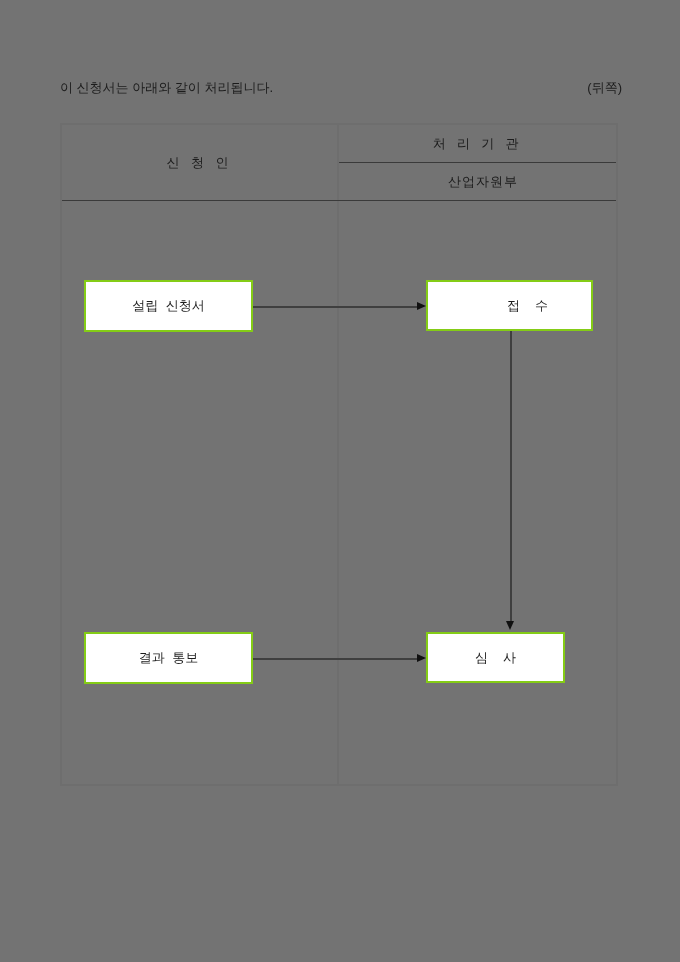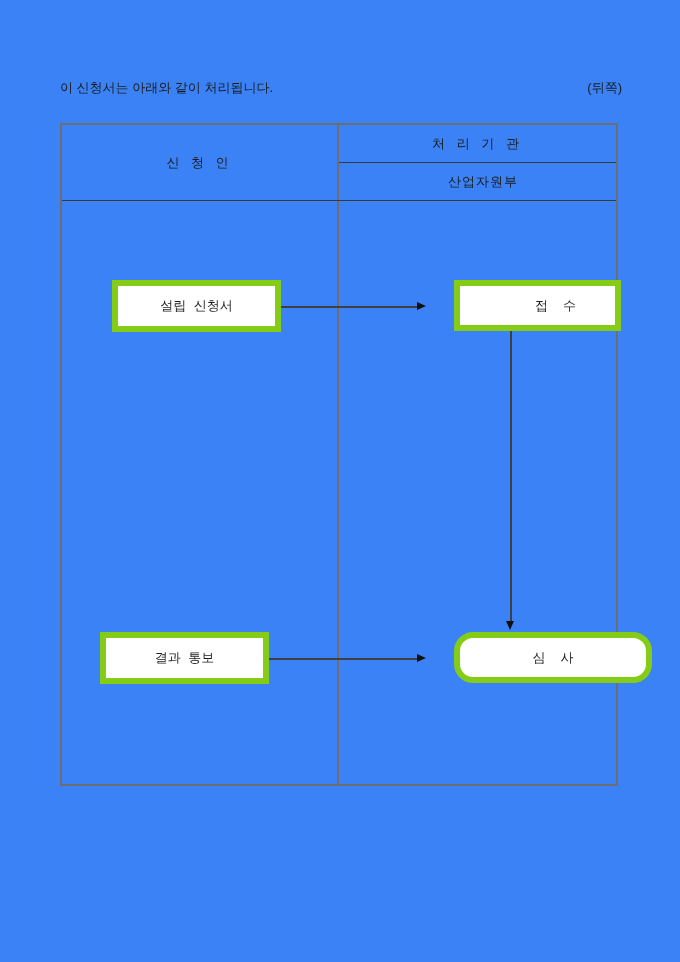--- a/index.html
+++ b/index.html
@@ -4,21 +4,21 @@
 <style>
   html, body {
     margin: 0;
     padding: 0;
     background: #ffffff;
   }
   #page {
     position: relative;
     width: 680px;
     height: 962px;
-    background: #3b82f6;
+    background: #737373;
     font-family: "Liberation Sans", "DejaVu Sans", sans-serif;
     color: #1c1c1c;
     font-size: 13px;
     overflow: hidden;
   }
   .txt { white-space: pre; }
 
   
   #intro-line {
     position: absolute;
@@ -66,40 +66,39 @@
     background: #3a3a3a;
   }
   .cell-label {
     position: absolute;
     display: flex;
     align-items: center;
     justify-content: center;
     letter-spacing: 4px;
   }
   #applicant-header { left: 0; width: 275px; top: 0; height: 75px; }
-  #agency-header    { left: 277px; right: 0; top: 0; height: 37px; }
+  #agency-header    { left: 277px; right: 0; top: 0; height: 37px; font-family: Liberation Serif, serif; }
   #agency-name      { left: 288px; right: 0; top: 38px; height: 37px; letter-spacing: 1px; }
 
   
   .flow-box {
     position: absolute;
-    border: 6px solid #84cc16;
+    border: 2px solid #84cc16;
     box-sizing: border-box;
     background: #ffffff;
     display: flex;
     align-items: center;
     justify-content: center;
     word-spacing: 4px;
     z-index: 3;
-    margin-left: 28px;
   }
   #application-box { left: 22px;  top: 155px; width: 169px; height: 52px; }
   #receipt-box     { left: 364px; top: 155px; width: 167px; height: 51px; padding-left: 36px; }
-  #result-box      { left: 10px;  top: 507px; width: 169px; height: 52px; }
-  #review-box      { left: 364px; top: 507px; width: 198px; height: 51px; border-radius: 19px; }
+  #result-box      { left: 22px;  top: 507px; width: 169px; height: 52px; }
+  #review-box      { left: 364px; top: 507px; width: 139px; height: 51px; }
 
   
   .arrow-h {
     position: absolute;
     height: 9px;
     z-index: 2;
   }
   .arrow-h .shaft {
     position: absolute;
     left: 0;

